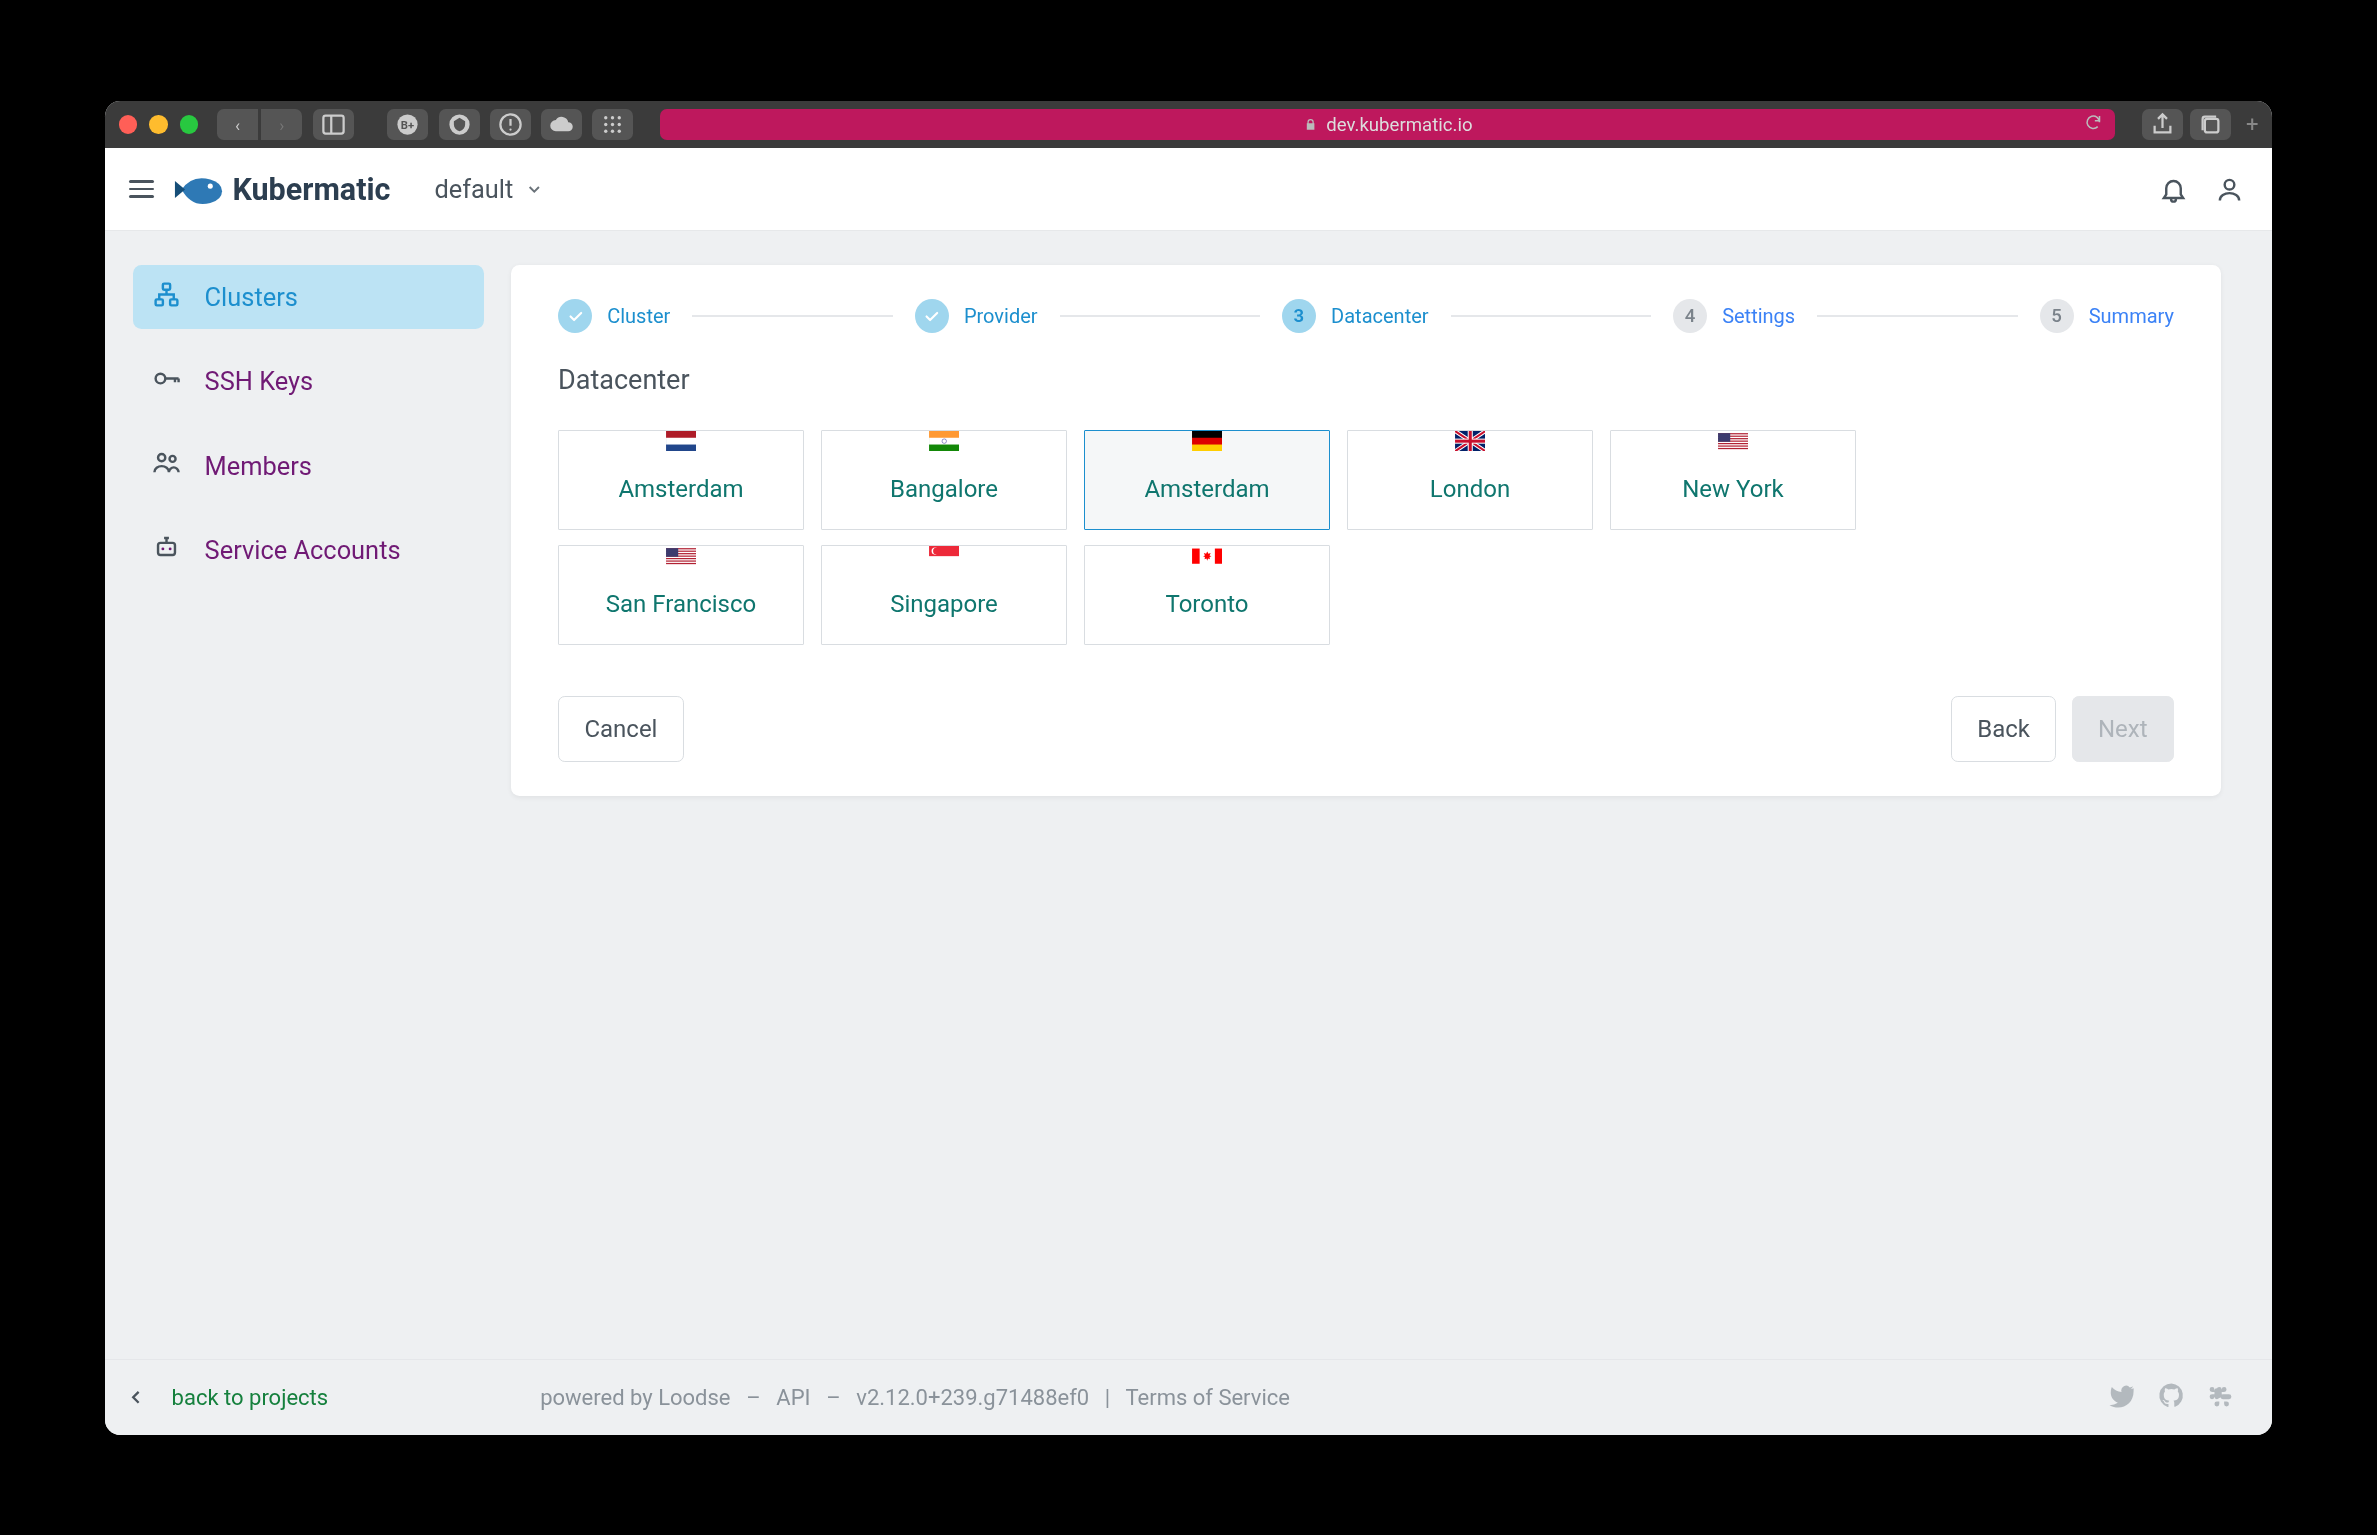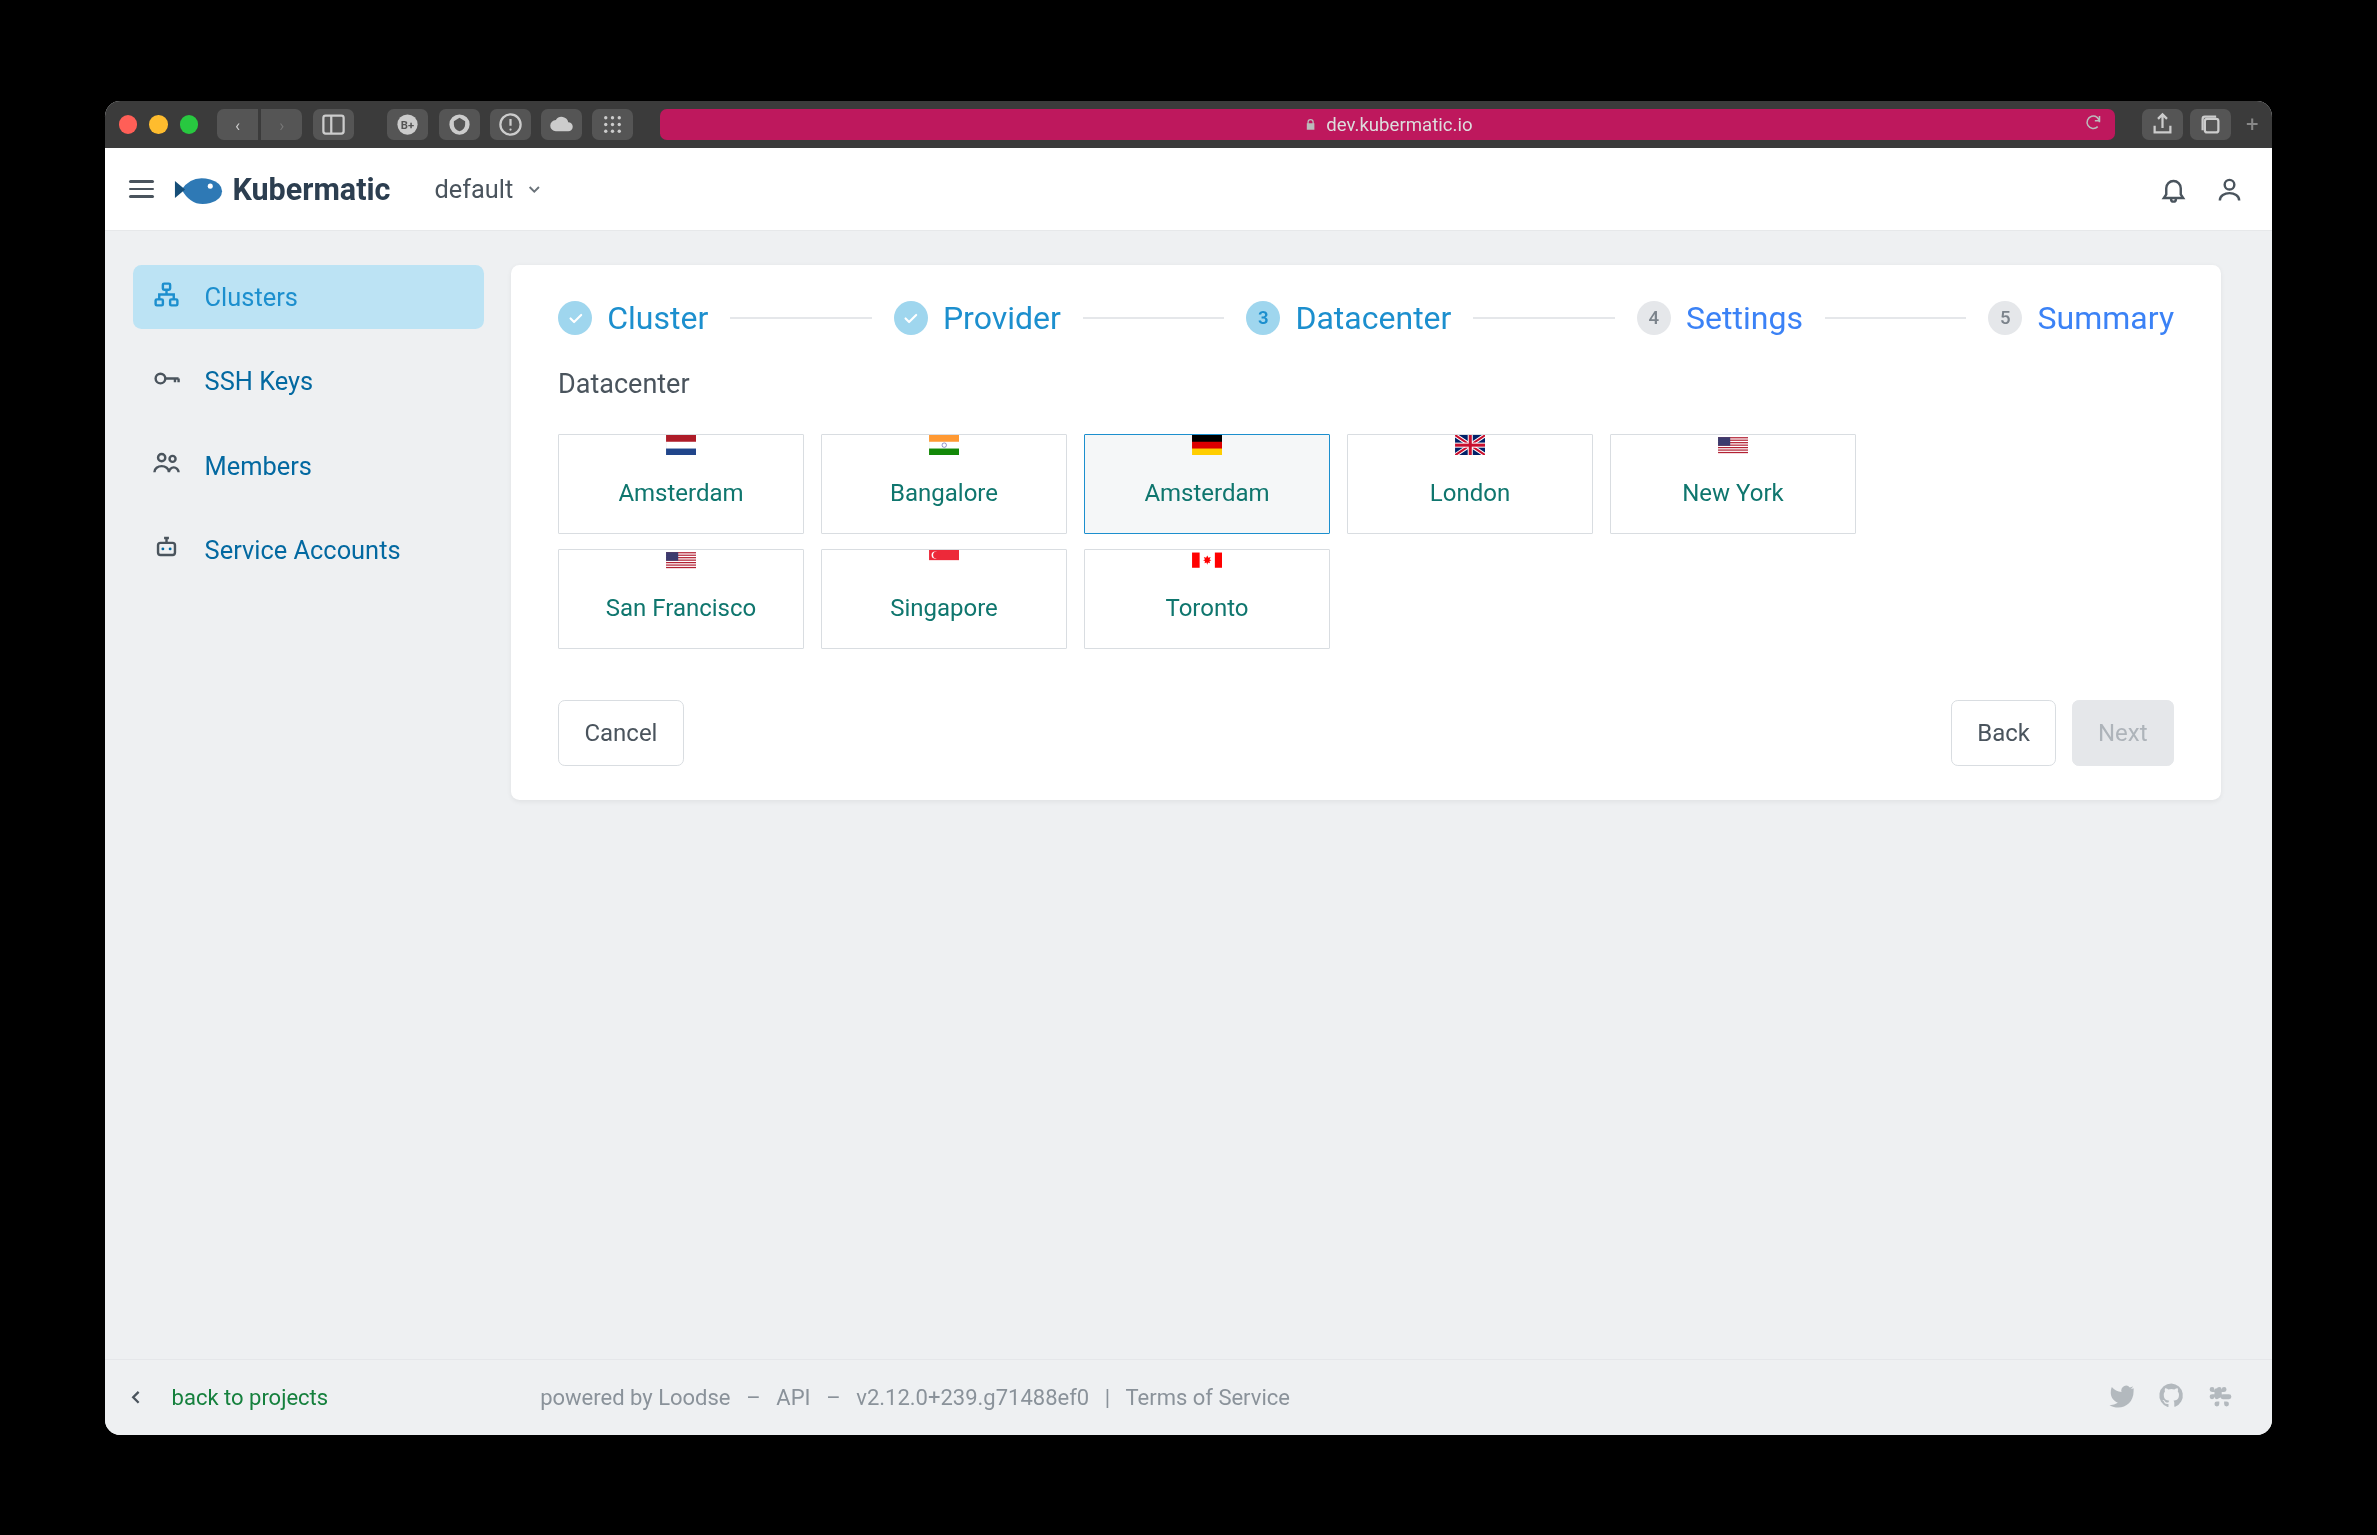--- a/index.html
+++ b/index.html
@@ -76,39 +76,39 @@
   .logo-fish{width:51px;height:37px;}
   .project-select{display:flex;align-items:center;gap:12px;font-size:25.4px;color:#4a545d;margin-left:25.4px;cursor:pointer;}
   .spacer{flex:1;}
   .icon-btn{width:37px;height:37px;display:flex;align-items:center;justify-content:center;color:#4a545d;cursor:pointer;}
 
   
   .app-body{flex:1;display:flex;min-height:0;}
   .sidebar{width:406px;padding:34px 27px 0 28px;flex:0 0 auto;}
   .side-item{
     display:flex;align-items:center;gap:24px;height:64px;border-radius:8.5px;
-    font-size:25.4px;color:#0369a1;padding:0 18.6px;cursor:pointer;margin-bottom:20.3px;
+    font-size:25.4px;color:#701a75;padding:0 18.6px;cursor:pointer;margin-bottom:20.3px;
   }
   .side-item.active{background:var(--accent-light);color:var(--accent);}
   .side-item.active svg{stroke:var(--accent);}
   .side-item svg{stroke:#4a545d;}
 
   .main{flex:1;padding:34px 51px 0 0;display:flex;flex-direction:column;}
   .card{
     background:#fff;border-radius:8.5px;box-shadow:0 1.7px 5.1px rgba(0,0,0,0.06);
     padding:34px 47px 34px 47px;
   }
   
   .stepper{display:flex;align-items:center;gap:0;margin-bottom:30.5px;}
   .step{display:flex;align-items:center;gap:15.2px;}
   .step-badge{width:34px;height:34px;border-radius:50%;display:flex;align-items:center;justify-content:center;font-size:18.6px;font-weight:500;}
   .step.done .step-badge{background:#9fd6ee;color:#fff;}
   .step.current .step-badge{background:#9fd6ee;color:#1c8fce;font-weight:600;}
   .step.upcoming .step-badge{background:#e5e7ea;color:#7b838b;}
-  .step-label{font-size:32px;}
+  .step-label{font-size:20px;}
   .step.done .step-label,.step.current .step-label{color:var(--accent);}
   .step.upcoming .step-label{color:#3b82f6;}
   .step-line{flex:1;height:1.7px;background:#e5e7ea;margin:0 22px;min-width:51px;}
 
   .section-title{font-size:27px;color:#4a545d;margin:8.5px 0 34px 0;}
 
   .dc-grid{display:grid;grid-template-columns:repeat(5, 246px);gap:15.2px 17px;margin-bottom:51px;}
   .dc{
     height:100px;border:0.8px solid var(--border);border-radius:1px;background:#fff;
     display:flex;align-items:center;gap:24px;padding:0 20.3px;font-size:24px;color:#0f766e;cursor:pointer;flex-direction:column;

